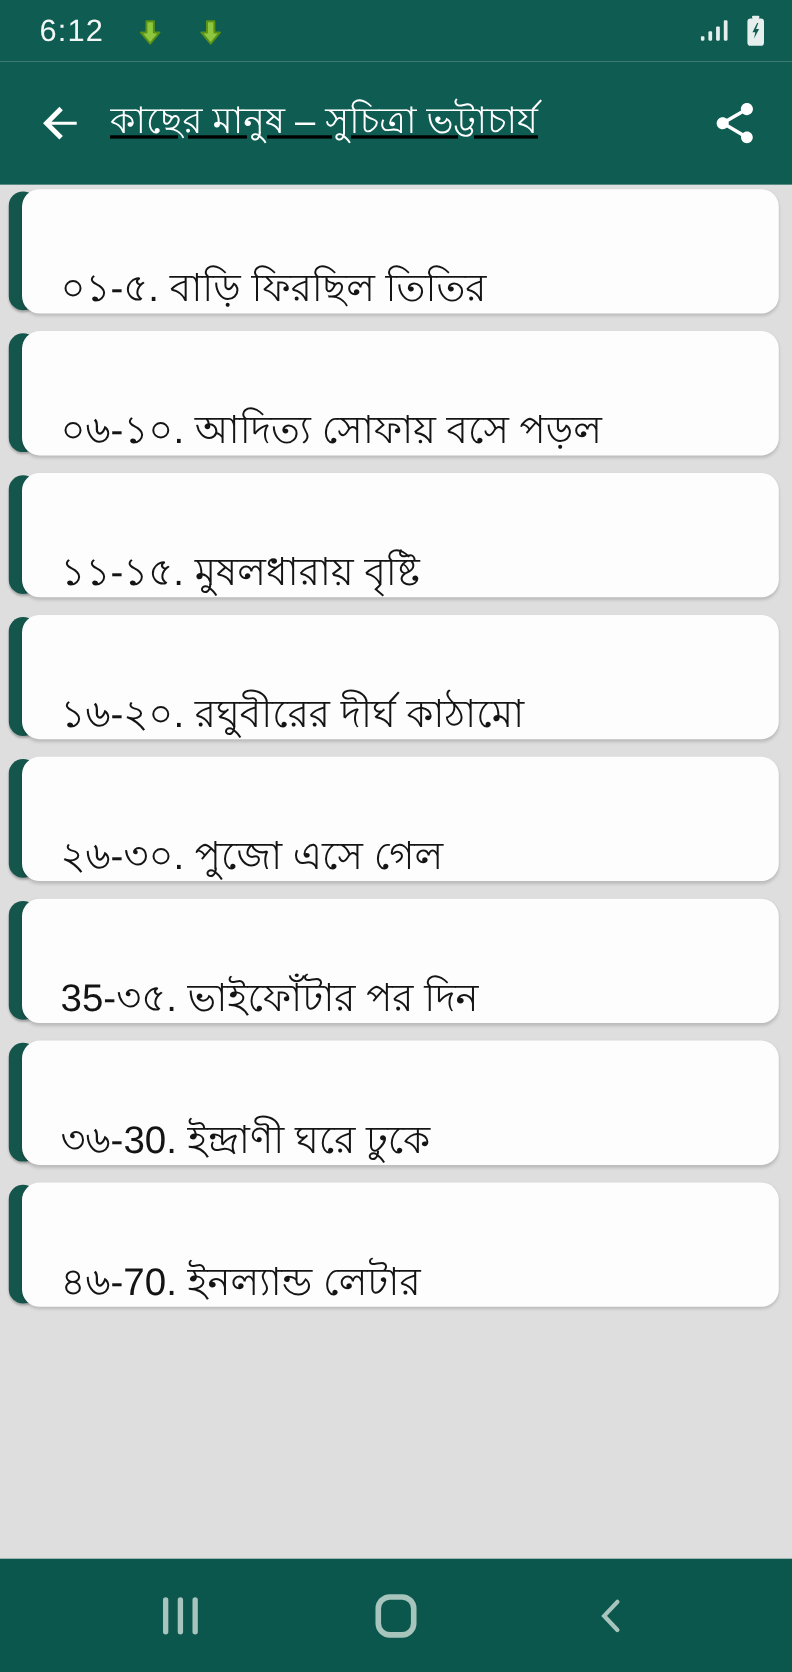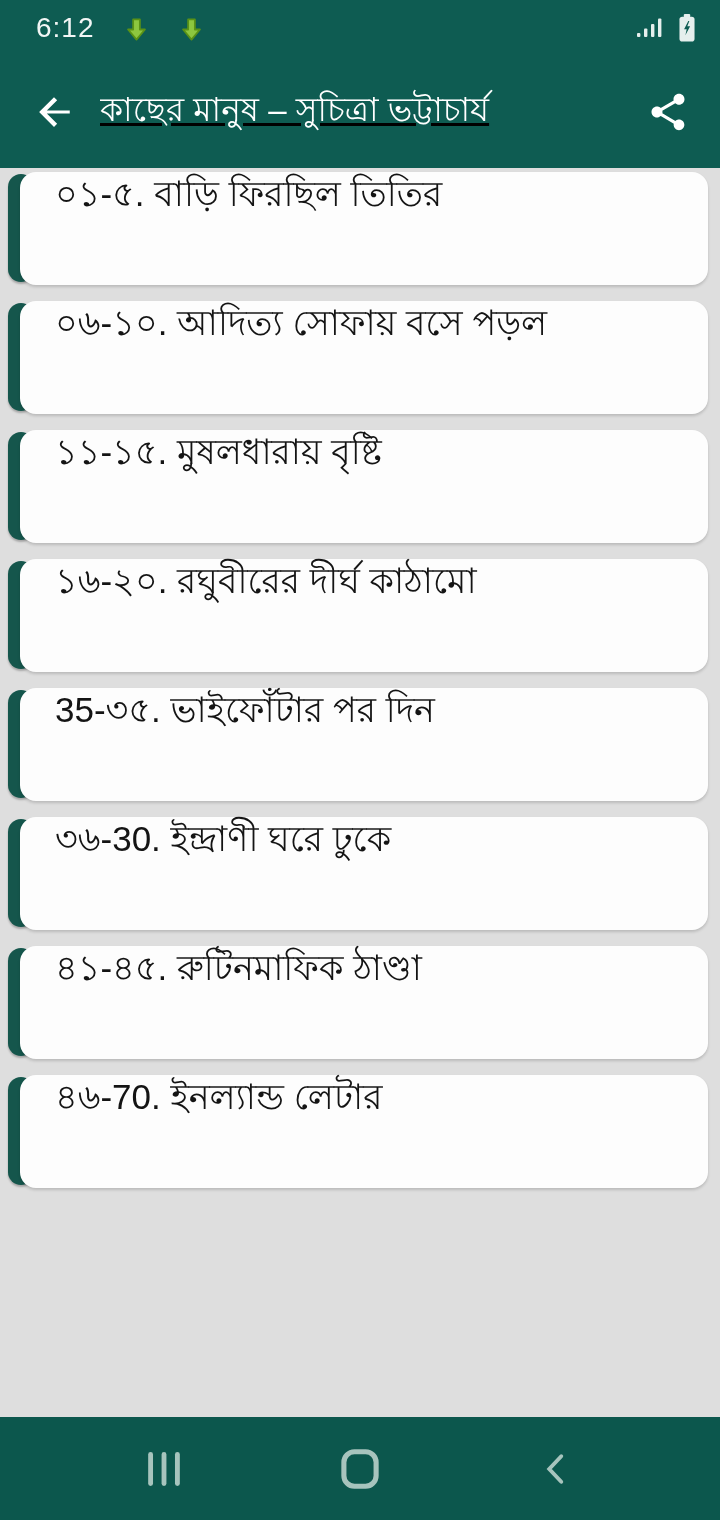--- a/index.html
+++ b/index.html
@@ -71,21 +71,21 @@
     background: #15564c;
     border-radius: 13px;
     box-shadow: 0 2px 2px rgba(0,0,0,0.25);
   }
   .card-body {
     position: absolute;
     left: 12px; right: 0; top: 0; bottom: 0;
     background: #fdfdfd;
     border-radius: 16px;
     box-shadow: 0 2px 3px rgba(0,0,0,0.16);
-    display: flex; align-items: flex-start;
+    display: flex; align-items: flex-end;
     padding-left: 35px; 
   }
   .card-label {
     font-size: 35px;
     color: #141414;
     line-height: 1.25;
     white-space: nowrap;
   }
 
   
@@ -185,41 +185,41 @@
     </div>
 
     <div class="card">
       <div class="card-accent"></div>
       <div class="card-body">
         <span class="card-label">১৬-২০. রঘুবীরের দীর্ঘ কাঠামো</span>
       </div>
     </div>
 
 
+    <div class="card">
+      <div class="card-accent"></div>
+      <div class="card-body">
+        <span class="card-label">২৬-৩০. পুজো এসে গেল</span>
+      </div>
+    </div>
 
     <div class="card">
       <div class="card-accent"></div>
       <div class="card-body">
         <span class="card-label">35-৩৫. ভাইফোঁটার পর দিন</span>
       </div>
     </div>
 
     <div class="card">
       <div class="card-accent"></div>
       <div class="card-body">
         <span class="card-label">৩৬-30. ইন্দ্রাণী ঘরে ঢুকে</span>
       </div>
     </div>
 
-    <div class="card">
-      <div class="card-accent"></div>
-      <div class="card-body">
-        <span class="card-label">৪১-৪৫. রুটিনমাফিক ঠাণ্ডা</span>
-      </div>
-    </div>
 
     <div class="card">
       <div class="card-accent"></div>
       <div class="card-body">
         <span class="card-label">৪৬-70. ইনল্যান্ড লেটার</span>
       </div>
     </div>
 
   </main>
 

